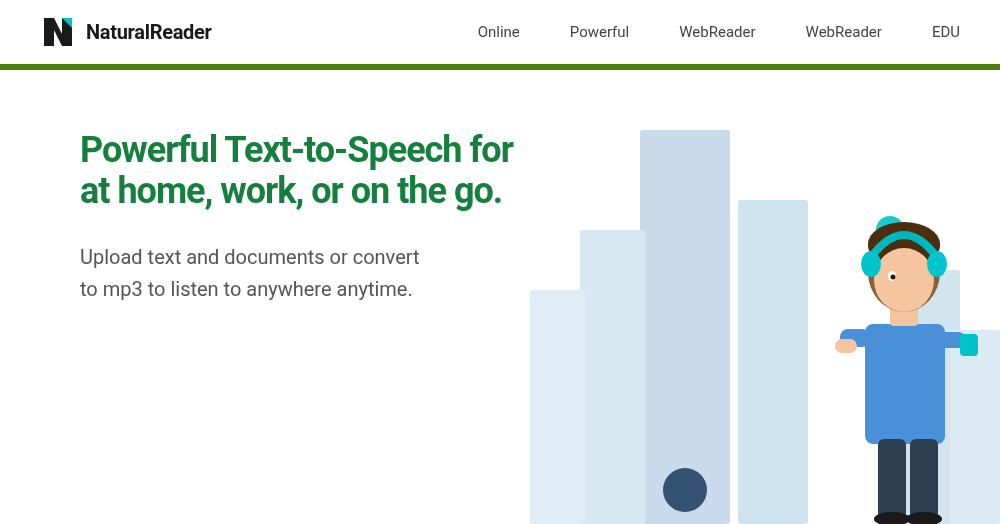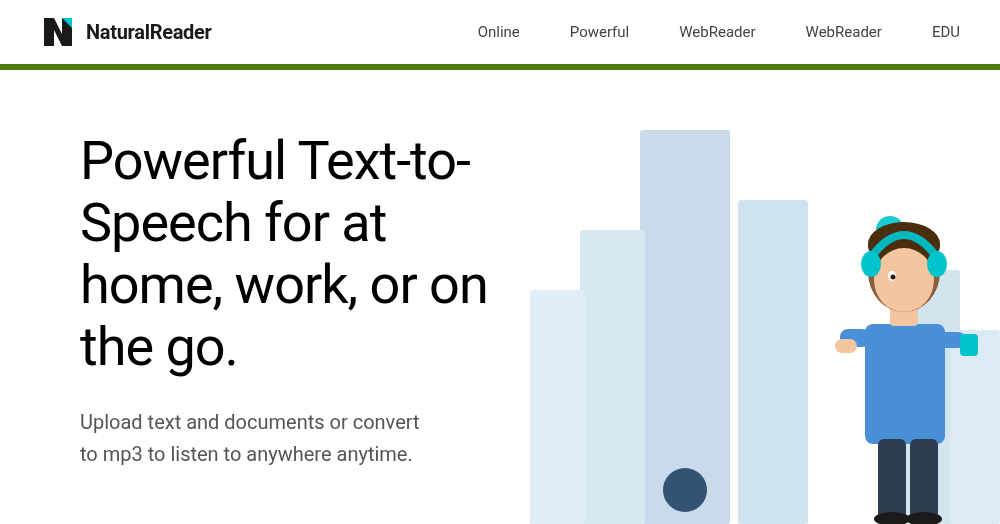--- a/index.html
+++ b/index.html
@@ -74,23 +74,23 @@
       flex: 1;
       padding: 60px 0 40px 80px;
       display: flex;
       flex-direction: column;
       justify-content: flex-start;
       max-width: 520px;
       z-index: 5;
     }
 
     .hero-title {
-      font-size: 54px;
-      font-weight: 400;
-      color: #000000;
+      font-size: 36px;
+      font-weight: 700;
+      color: #15803d;
       line-height: 1.15;
       margin-bottom: 28px;
       letter-spacing: -1px;
     }
 
     .hero-subtitle {
       font-size: 20px;
       color: #555555;
       line-height: 1.6;
       max-width: 340px;

